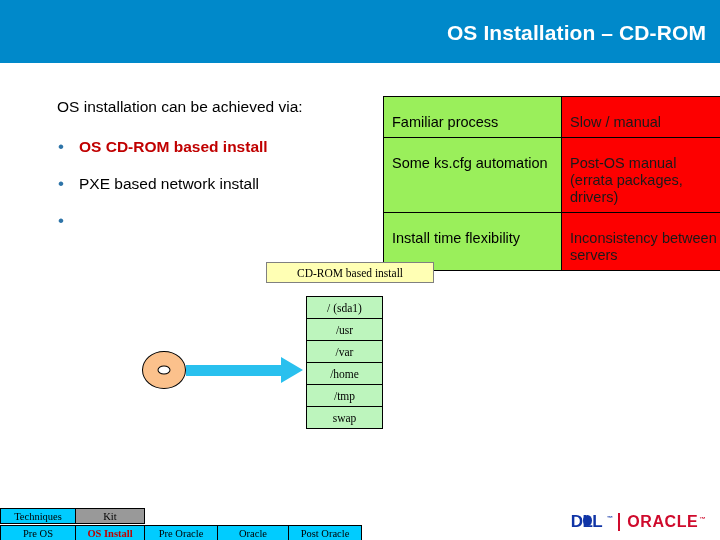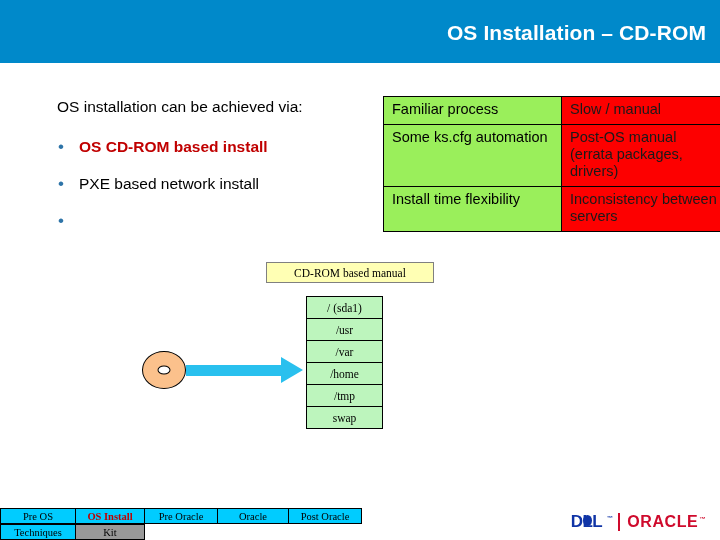--- a/index.html
+++ b/index.html
@@ -76,21 +76,21 @@
     position: absolute;
     left: 383px;
     top: 96px;
     width: 315px;
     border-collapse: collapse;
     border: 1px solid #000000;
     table-layout: fixed;
   }
   #proscons-table td {
     border: 1px solid #000000;
-    padding: 4px 7px 6px 8px;
+    padding: 17px 7px 6px 8px;
     font-size: 14.5px;
     line-height: 17px;
     vertical-align: top;
   }
   #proscons-table td.pro {
     width: 162px;
     background: #9aef5b;
     color: #000000;
   }
   #proscons-table td.con {
@@ -303,48 +303,48 @@
     <td class="pro">Some ks.cfg automation</td>
     <td class="con">Post-OS manual (errata packages, drivers)</td>
   </tr>
   <tr>
     <td class="pro">Install time flexibility</td>
     <td class="con">Inconsistency between servers</td>
   </tr>
 </tbody>
   </table>
 
-<div id="cdrom-label-box">CD-ROM based manual</div>
+<div id="cdrom-label-box">CD-ROM based install</div>
 
 <div id="cd-disc">
   <div id="cd-disc-hole"></div>
 </div>
 <div id="cd-arrow-shaft"></div>
 <div id="cd-arrow-head"></div>
 
 <div id="partition-stack">
   <div class="partition-row">/ (sda1)</div>
   <div class="partition-row">/usr</div>
   <div class="partition-row">/var</div>
   <div class="partition-row">/home</div>
   <div class="partition-row">/tmp</div>
   <div class="partition-row">swap</div>
 </div>
 
 <div id="footer-nav">
+  <div class="nav-row row-top">
+    <div class="nav-cell nav-w-techniques">Techniques</div>
+    <div class="nav-cell gray nav-w-kit">Kit</div>
+  </div>
   <div class="nav-row row-bottom">
     <div class="nav-cell nav-w-preos">Pre OS</div>
     <div class="nav-cell active nav-w-osinstall">OS Install</div>
     <div class="nav-cell nav-w-preoracle">Pre Oracle</div>
     <div class="nav-cell nav-w-oracle">Oracle</div>
     <div class="nav-cell nav-w-postoracle">Post Oracle</div>
-  </div>
-  <div class="nav-row row-top">
-    <div class="nav-cell nav-w-techniques">Techniques</div>
-    <div class="nav-cell gray nav-w-kit">Kit</div>
   </div>
 </div>
 
 <div id="brand-logo">
   <span id="dell-word">
     <span>DLL</span>
     <span id="dell-e-dot"></span>
     <span id="dell-tm">™</span>
   </span>
   <span id="logo-divider"></span>

